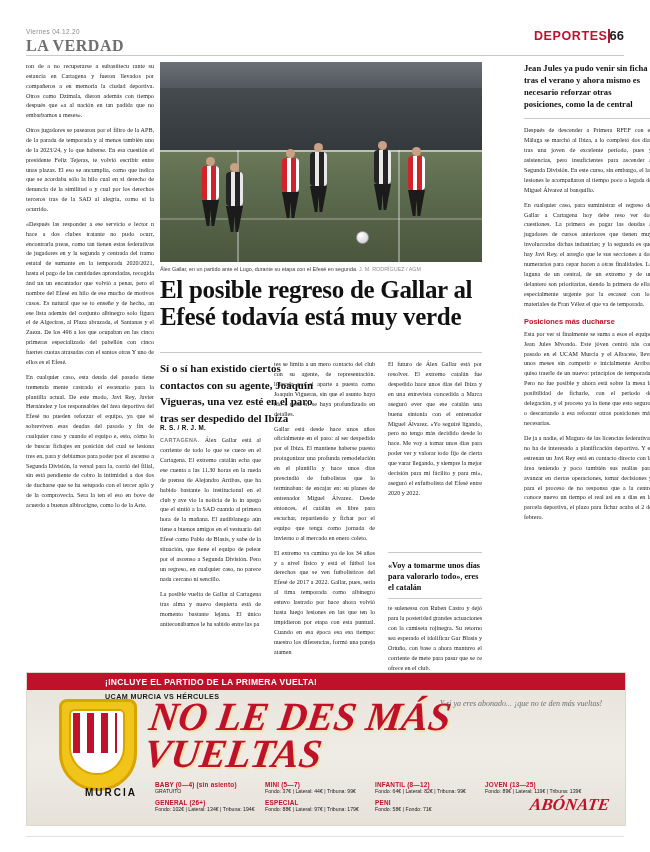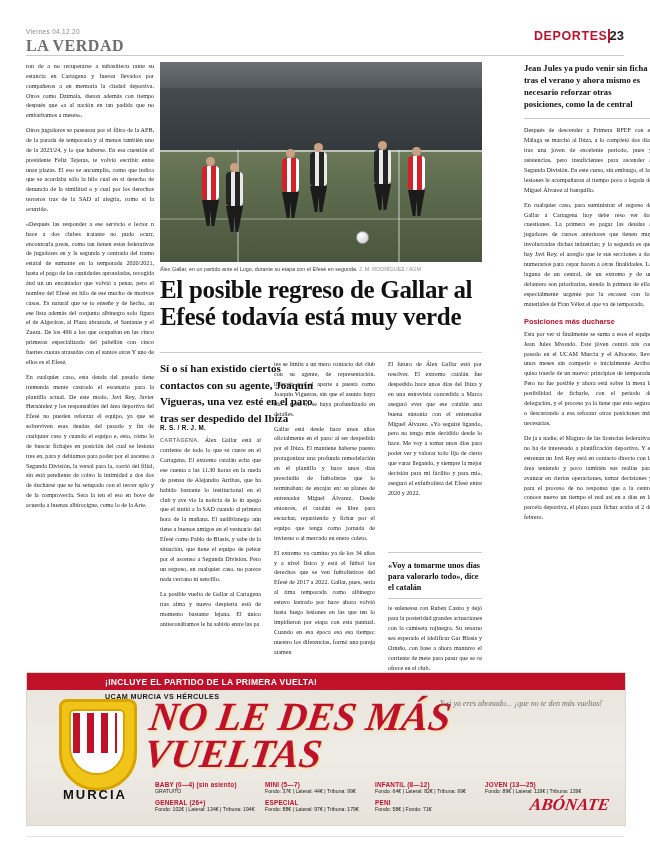--- a/index.html
+++ b/index.html
@@ -69,21 +69,21 @@
   .subhead{font-family:"Liberation Sans",sans-serif;font-size:7.4px;font-weight:bold;color:#c0112b;margin:7px 0 4px 0;}
 
   
   .ad{position:absolute;left:26px;top:672px;width:598px;height:152px;background:linear-gradient(180deg,#e8e4dc 0%,#efece6 55%,#e6e2da 100%);overflow:hidden;border:1px solid #ddd8cf;}
   .ad-topbar{position:absolute;left:0;top:0;width:100%;height:17px;background:#c0112b;color:#fff;font-family:"Liberation Sans",sans-serif;font-size:8.5px;font-weight:bold;display:flex;align-items:center;padding-left:78px;letter-spacing:.3px;}
   .ad-sub{position:absolute;left:78px;top:19px;font-family:"Liberation Sans",sans-serif;font-size:7.2px;font-weight:bold;color:#1b1b1b;letter-spacing:.4px;}
   .crest{position:absolute;left:18px;top:22px;width:100px;height:112px;}
   .crest .shield{position:absolute;left:14px;top:4px;width:72px;height:86px;background:#f0c419;border:3px solid #d9a400;border-radius:8px 8px 38px 38px;}
   .crest .inner{position:absolute;left:24px;top:14px;width:52px;height:62px;background:#fff;border:2px solid #d9a400;border-radius:6px 6px 30px 30px;}
   .crest .stripes{position:absolute;left:28px;top:18px;width:44px;height:40px;background:repeating-linear-gradient(90deg,#c0112b 0 7px,#ffffff 7px 14px);}
-  .crest .word{position:absolute;left:8px;top:92px;width:84px;text-align:center;font-family:"Liberation Sans",sans-serif;font-size:13px;font-weight:bold;color:#111;letter-spacing:2px;}
+  .crest .word{position:absolute;left:8px;top:92px;width:84px;text-align:right;font-family:"Liberation Sans",sans-serif;font-size:10px;font-weight:bold;color:#111;letter-spacing:2px;}
   .ad-script{position:absolute;left:120px;top:26px;width:380px;font-family:"Liberation Serif",serif;font-style:italic;font-weight:bold;font-size:40px;line-height:.92;color:#c0112b;transform:skewX(-8deg);text-shadow:2px 2px 0 #f3e2b0;}
   .ad-note{position:absolute;right:14px;top:26px;width:180px;text-align:center;font-family:"Liberation Serif",serif;font-style:italic;font-size:8px;color:#6d6d6d;}
   .ad-abonate{position:absolute;right:16px;bottom:10px;font-family:"Liberation Serif",serif;font-style:italic;font-weight:bold;font-size:17px;color:#c0112b;transform:skewX(-8deg);}
   .price-grid{position:absolute;left:128px;bottom:8px;width:430px;}
   .price-row{display:flex;gap:10px;margin-bottom:4px;}
   .price-cell{flex:1;}
   .pc-title{font-family:"Liberation Sans",sans-serif;font-size:6.4px;font-weight:bold;color:#c0112b;letter-spacing:.2px;}
   .pc-line{font-family:"Liberation Sans",sans-serif;font-size:5.2px;color:#222;line-height:1.35;}
 
   .rule-bottom{position:absolute;left:26px;top:836px;width:598px;height:1px;background:#e2e2e2;}
@@ -92,21 +92,21 @@
 <body>
 
 <div class="page">
 
   <div class="masthead">
     <div class="mh-date">Viernes 04.12.20</div>
     <div class="mh-logo">LA VERDAD</div>
     <div class="mh-right">
       <span class="mh-section">DEPORTES</span>
       <span class="mh-bar"></span>
-      <span class="mh-page">23</span>
+      <span class="mh-page">66</span>
     </div>
   </div>
   <div class="rule-top"></div>
 
   <div class="col-left">
     <div class="ltxt">
       <p>ron de a no recuperarse a subastitecu rante su estancia en Cartagena y fueron llevados por compañeros a en memoria la ciudad deportiva. Otros como Dzimala, dieron además con tiempo después que «a al nación en tan padida que no embarbamos a meses».</p>
       <p>Otros jugadores se pasearon por el filtro de la APB, de la parada de temporada y al menos también uno de la 2023/24, y lo que haberse. En esa cuestión el presidente Feliz Tejeras, te volvió escribir entre unas plazas. El eso se ancumplía, como que indica que se acordaba sólo la hilo cual en si derecho de denuncia de la similitud o y cual por los derechos terceros tras de la SAD al alegría, como si la ocurrido.</p>
       <p>«Después las responder a ese servicio e lector n hace a dos clubes tratante no pudo ocurr, encontrarla preas, como tan tienen estas federativas de jugadores en y la segunda y centrada del tramo estatal de sumante en la temporada 2020/2021, hasta el pago de las cantidades aprondadas, recogida ánd un un encantador que volvió a penar, pero el nombre del Efesé en hilo de ese mucho de motivos casos. Es natural que se to enseñe y de hecho, an ese lista además del conjunto albinegro solo figura el de Algeciras, al Plaza abrazada, el Santanas y el Zaeza. De los 496 a los que ocupaban en las cinco primeras especializado del pabellón con cinco fuertes cuotas atrasadas con el santos otras Y uno de ellos es el Efesé.</p>
       <p>En cualquier caso, esta deuda del pasado tiene tremenda mente castrado el escenario para la plantilla actual. De este modo, Javi Rey, Javier Hernández y los responsables del área deportiva del Efesé no pueden reforzar el equipo, ya que sé sobreviven esas deudas del pasado y fin de cualquier caso y cuando el equipo e, esto, cómo lo de buscar fichajes en posición del cual se lesiona tres en, para y debiamos para poder por el ascenso a Segunda División, la versal para la, corrió del filial, sin está pendiente de cobro la intimidad a dos dos de ducharse que se ha setupado con el tercer aplo y de la comprovecía. Sera la ten el eso en bove de acuerdo a buenas albirocigne, como lo de la Arte.</p>
@@ -175,21 +175,21 @@
   <div class="bodycol" id="c2">
     <p>tes se limita a un mero contacto del club con su agente, de representación. liderada por el aparte a puesta como Joaquín Vigueras, sin que el asunto haya ido a nada ni se haya profundizado en detalles.</p>
     <p>Gallar está desde hace unos años oficialmente en el paro: al ser despedido por el Ibiza. El mantiene haberse puesto protagonizar una profunda remodelación en el plantilla y hace unos días prescindió de futbolistas que lo terminaban: de encajar en: su planes de entrenador Miguel Álvarez. Desde entonces, el catalán es libre para escuchar, repartiendo y fichar por el equipo que tenga como jornada de invierno o al mercado en enero coleto.</p>
     <p>El extremo va camino ya de los 34 años y a nivel físico y está el fútbol los derechos que se ven futbolísticos del Efesé de 2017 a 2022. Gallar, pues, sería al tima temporada como albinegro estuvo lastrado por hace ahora volvió hasta luego lesiones en las que ten lo impidieron por etapa con esta puntual. Cuando en esa época esa esa tiempo: nuestro los diferencias, formó una pareja atamen</p>
   </div>
 
   <div class="bodycol" id="c3">
     <p>El futuro de Álex Gallar está por resolver. El extremo catalán fue despedido hace unos días del Ibiza y en una entrevista concedida a Marca aseguró ever que ese catalán una buena sintonía con el entrenador Miguel Álvarez. «Yo seguiré ligando, pero no tengo más decidido desde lo hace. Me voy a tomar unos días para poder ver y valorar todo fijo de cierta que varar llegando, y siempre la mejor decisión para mí fácilito y para mi», aseguró el exfutbolista del Efesé entre 2020 y 2022.</p>
   </div>
   <div class="pq-rule-t"></div>
-  <div class="pullquote">«Voy a tomarme unos días para valorarlo todo», dice el catalán</div>
+  <div class="pullquote">«Voy a tomarme unos días para valorarlo todo», eres el catalán</div>
   <div class="pq-rule-b"></div>
   <div class="bodycol" id="c3b">
     <p>te sulenessa con Ruben Castro y dejó para la posteridad grandes actuaciones con la camiseta rojinegra. Su retorno sea esperado el idolificar Gar Blasis y Ortuño, con base a ahora  mantuvo el corriente de mete para pasar que se ce ofrece en el club.</p>
   </div>
 
   <div class="col-right">
     <div class="rq">Jean Jules ya pudo venir sin ficha tras el verano y ahora mismo es necesario reforzar otras posiciones, como la de central</div>
     <div class="rrule"></div>
     <div class="rtxt">
       <p>Después de descender a Primera RFEF con el Málaga se marchó al Ibiza, a lo completó dos días tras una joven de excelente período, pues y asistencias, pero insuficientes para ascender a Segunda División. En este curso, sin embargo, el las lesiones le acompañaron al tiempo poco a legada de Miguel Álvarez al banquillo.</p>

